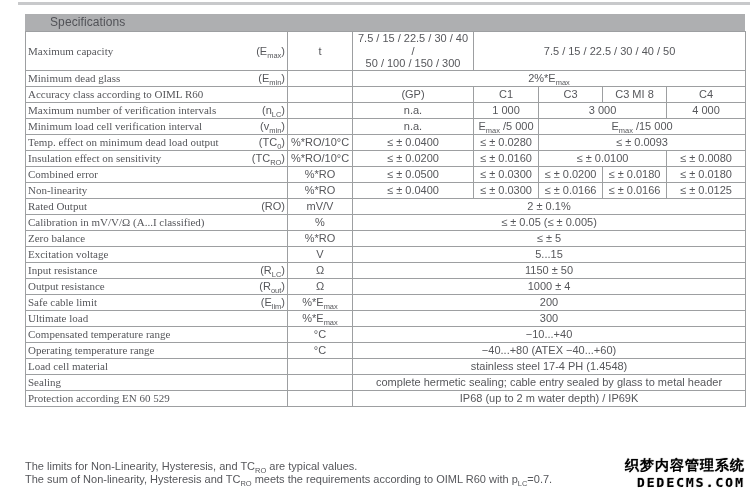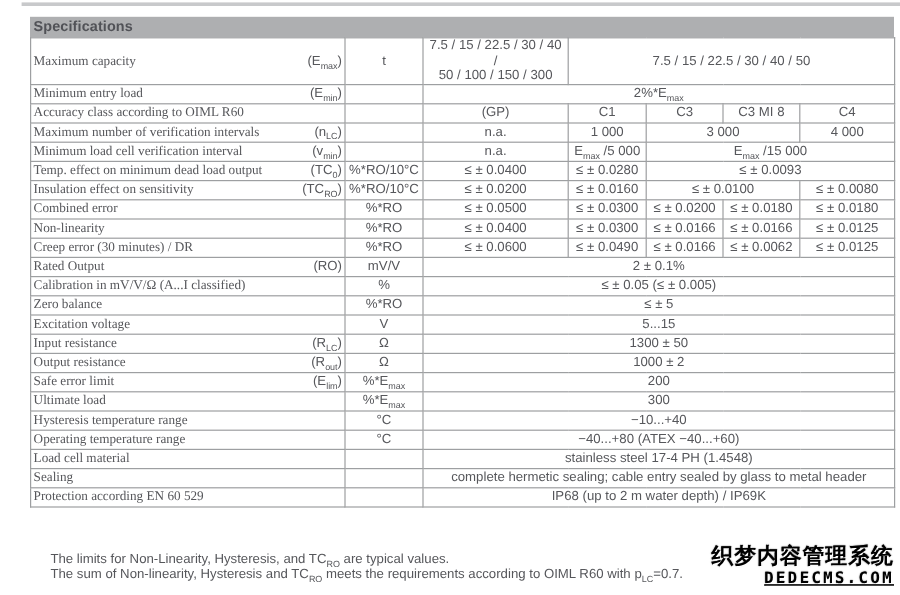--- a/index.html
+++ b/index.html
@@ -24,23 +24,23 @@
     position: absolute;
     left: 25px;
     top: 14px;
     width: 720px;
   }
   .spec-header {
     height: 17px;
     background: #aeafb1;
     color: #515257;
     font-size: 12px;
-    font-weight: bold;
+    font-weight: normal;
     line-height: 17px;
-    padding-left: 3px;
+    padding-left: 25px;
     box-sizing: border-box;
     letter-spacing: 0.1px;
   }
   table.spec-table {
     width: 720px;
     border-collapse: collapse;
     table-layout: fixed;
     font-size: 11px;
     color: #56575b;
   }
@@ -57,45 +57,44 @@
     padding-left: 7px;
     padding-right: 3px;
   }
   td.label-cell .lbl { float: left; font-family: Liberation Serif, serif; }
   td.label-cell .sym { float: right; }
   td.unit-cell { text-align: center; }
   td.value-cell { text-align: center; }
   sub { font-size: 0.68em; line-height: 0; }
   .footnotes {
     position: absolute;
-    left: 42px;
+    left: 25px;
     top: 460px;
     font-size: 11px;
     line-height: 13px;
     color: #56575b;
   }
   .watermark {
     position: absolute;
     right: 5px;
     bottom: 6px;
     text-align: right;
     color: #000000;
     font-weight: bold;
   }
   .watermark .wm-line1 {
-    font-size: 18px;
+    font-size: 14px;
     letter-spacing: 1px;
     text-shadow: 1px 1px 0 #ffffff, 0 0 1px #000000;
   }
   .watermark .wm-line2 {
     font-size: 13px;
     letter-spacing: 2px;
     font-family: "DejaVu Sans Mono", monospace;
     text-shadow: 1px 1px 0 #ffffff, 0 0 1px #000000;
-    text-decoration: underline;
   }
 </style>
 </head>
 <body>
 
 <div class="page">
 
   <div class="top-divider"></div>
 
   <div class="spec-block">
@@ -112,21 +111,21 @@
       </colgroup>
       <tbody>
           <tr class="tall">
             <td class="label-cell"><span class="lbl">Maximum capacity</span><span class="sym">(E<sub>max</sub>)</span></td>
             <td class="unit-cell">t</td>
             <td class="value-cell" colspan="1">7.5 / 15 / 22.5 / 30 / 40 /
 50 / 100 / 150 / 300</td>
             <td class="value-cell" colspan="4">7.5 / 15 / 22.5 / 30 / 40 / 50</td>
           </tr>
           <tr>
-            <td class="label-cell"><span class="lbl">Minimum entry load</span><span class="sym">(E<sub>min</sub>)</span></td>
+            <td class="label-cell"><span class="lbl">Minimum dead glass</span><span class="sym">(E<sub>min</sub>)</span></td>
             <td class="unit-cell"></td>
             <td class="value-cell" colspan="5">2%*E<sub>max</sub></td>
           </tr>
           <tr>
             <td class="label-cell"><span class="lbl">Accuracy class according to OIML R60</span></td>
             <td class="unit-cell"></td>
             <td class="value-cell" colspan="1">(GP)</td>
             <td class="value-cell" colspan="1">C1</td>
             <td class="value-cell" colspan="1">C3</td>
             <td class="value-cell" colspan="1">C3 MI 8</td>
@@ -174,29 +173,20 @@
           <tr>
             <td class="label-cell"><span class="lbl">Non-linearity</span></td>
             <td class="unit-cell">%*RO</td>
             <td class="value-cell" colspan="1">≤ ± 0.0400</td>
             <td class="value-cell" colspan="1">≤ ± 0.0300</td>
             <td class="value-cell" colspan="1">≤ ± 0.0166</td>
             <td class="value-cell" colspan="1">≤ ± 0.0166</td>
             <td class="value-cell" colspan="1">≤ ± 0.0125</td>
           </tr>
           <tr>
-            <td class="label-cell"><span class="lbl">Creep error (30 minutes) / DR</span></td>
-            <td class="unit-cell">%*RO</td>
-            <td class="value-cell" colspan="1">≤ ± 0.0600</td>
-            <td class="value-cell" colspan="1">≤ ± 0.0490</td>
-            <td class="value-cell" colspan="1">≤ ± 0.0166</td>
-            <td class="value-cell" colspan="1">≤ ± 0.0062</td>
-            <td class="value-cell" colspan="1">≤ ± 0.0125</td>
-          </tr>
-          <tr>
             <td class="label-cell"><span class="lbl">Rated Output</span><span class="sym">(RO)</span></td>
             <td class="unit-cell">mV/V</td>
             <td class="value-cell" colspan="5">2 ± 0.1%</td>
           </tr>
           <tr>
             <td class="label-cell"><span class="lbl">Calibration in mV/V/Ω (A...I classified)</span></td>
             <td class="unit-cell">%</td>
             <td class="value-cell" colspan="5">≤ ± 0.05 (≤ ± 0.005)</td>
           </tr>
           <tr>
@@ -205,39 +195,39 @@
             <td class="value-cell" colspan="5">≤ ± 5</td>
           </tr>
           <tr>
             <td class="label-cell"><span class="lbl">Excitation voltage</span></td>
             <td class="unit-cell">V</td>
             <td class="value-cell" colspan="5">5...15</td>
           </tr>
           <tr>
             <td class="label-cell"><span class="lbl">Input resistance</span><span class="sym">(R<sub>LC</sub>)</span></td>
             <td class="unit-cell">Ω</td>
-            <td class="value-cell" colspan="5">1300 ± 50</td>
+            <td class="value-cell" colspan="5">1150 ± 50</td>
           </tr>
           <tr>
             <td class="label-cell"><span class="lbl">Output resistance</span><span class="sym">(R<sub>out</sub>)</span></td>
             <td class="unit-cell">Ω</td>
-            <td class="value-cell" colspan="5">1000 ± 2</td>
-          </tr>
-          <tr>
-            <td class="label-cell"><span class="lbl">Safe error limit</span><span class="sym">(E<sub>lim</sub>)</span></td>
+            <td class="value-cell" colspan="5">1000 ± 4</td>
+          </tr>
+          <tr>
+            <td class="label-cell"><span class="lbl">Safe cable limit</span><span class="sym">(E<sub>lim</sub>)</span></td>
             <td class="unit-cell">%*E<sub>max</sub></td>
             <td class="value-cell" colspan="5">200</td>
           </tr>
           <tr>
             <td class="label-cell"><span class="lbl">Ultimate load</span></td>
             <td class="unit-cell">%*E<sub>max</sub></td>
             <td class="value-cell" colspan="5">300</td>
           </tr>
           <tr>
-            <td class="label-cell"><span class="lbl">Hysteresis temperature range</span></td>
+            <td class="label-cell"><span class="lbl">Compensated temperature range</span></td>
             <td class="unit-cell">°C</td>
             <td class="value-cell" colspan="5">−10...+40</td>
           </tr>
           <tr>
             <td class="label-cell"><span class="lbl">Operating temperature range</span></td>
             <td class="unit-cell">°C</td>
             <td class="value-cell" colspan="5">−40...+80 (ATEX −40...+60)</td>
           </tr>
           <tr>
             <td class="label-cell"><span class="lbl">Load cell material</span></td>

